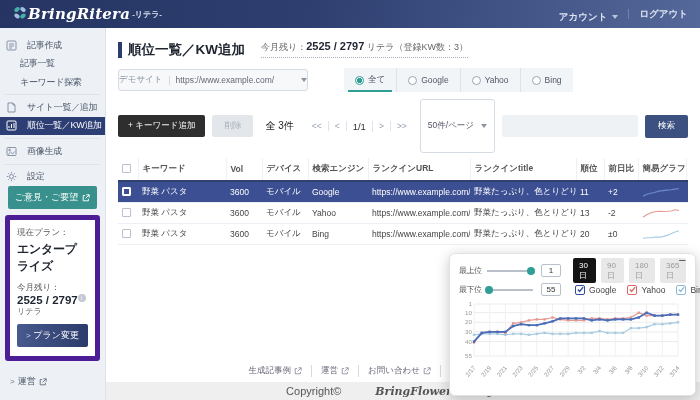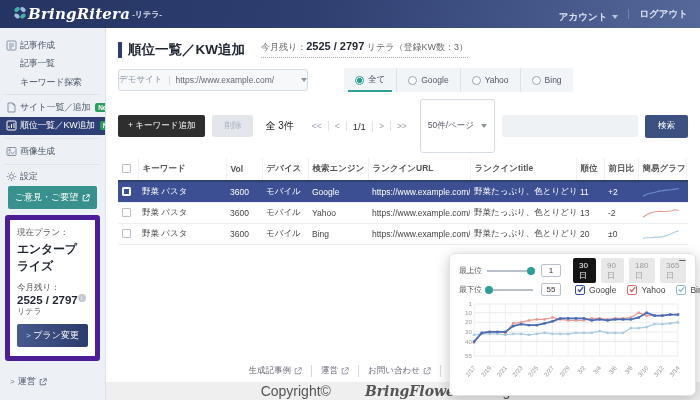--- a/index.html
+++ b/index.html
@@ -16,21 +16,21 @@
   .header-right .hsep { width:1px; height:10px; background:#7283ab; margin:0 10px; }
   .caret-down { width:0; height:0; border-left:3.5px solid transparent; border-right:3.5px solid transparent;
                 border-top:4px solid #b9c4dd; display:inline-block; margin-left:5px; }
 
   
   .layout { display:flex; height:372px; }
 
   
   .sidebar { width:106px; background:#edf1f6; border-right:1px solid #dce2eb; display:flex; flex-direction:column;
              padding-top:8px; font-size:9px; color:#4b5668; flex:none; }
-  .nav-item { display:flex; align-items:center; gap:3px; padding:6px 3px 6px 6px; white-space:nowrap; overflow:hidden; letter-spacing:-.3px; cursor:pointer; }
+  .nav-item { display:flex; align-items:center; gap:10px; padding:6px 3px 6px 6px; white-space:nowrap; overflow:hidden; letter-spacing:-.3px; cursor:pointer; }
   .nav-item.sub { padding-left:20px; }
   .nav-item.active { background:#2d3e74; color:#fff; }
   .nav-icon { width:11px; height:11px; color:#8893a8; flex:none; }
   .active .nav-icon { color:#fff; }
   .badge-new { background:#28a05c; color:#fff; font-size:6.5px; padding:1px 3px; border-radius:2px; font-weight:bold; margin-left:2px; }
   .nav-divider { border-top:1px solid #dfe4ec; margin:3px 5px; }
   .sidebar-bottom { margin-top:auto; display:flex; flex-direction:column; }
   .feedback-btn { margin:0 8px 6px; background:#38918c; color:#fff; text-align:center; padding:5px 2px; border-radius:2px;
                   font-size:9px; display:flex; align-items:center; justify-content:center; gap:4px; cursor:pointer; }
   .plan-card { margin:0 5px; background:#fff; border:5px solid #4c1d95; border-radius:3px; padding:7px 7px 9px; font-size:8.5px; color:#555; }
@@ -88,21 +88,21 @@
   .cell-check { width:9px; height:9px; border:1px solid #b9c0cc; background:#fff; display:inline-block; border-radius:1px; cursor:pointer; }
   tr.selected .cell-check { border-color:#fff; background:transparent; box-shadow:inset 0 0 0 1px #fff; }
   .kw .num { text-align:left; }
   .action-icons { display:flex; gap:7px; color:#b7bdc8; align-items:center; }
   tr.selected .action-icons { color:#ccd4ea; }
   .action-icons svg { cursor:pointer; }
 
   .footer-links { margin-top:auto; display:flex; justify-content:center; align-items:center; font-size:8.5px; color:#667; padding:5px 0; }
   .footer-link { padding:0 9px; border-right:1px solid #d6d9de; display:flex; gap:3px; align-items:center; cursor:pointer; white-space:nowrap; }
   .footer-link:last-child { border-right:none; }
-  .copyright { height:18px; background:#efefef; display:flex; align-items:center; justify-content:center; font-size:14px; color:#555; }
+  .copyright { height:18px; background:#efefef; display:flex; align-items:center; justify-content:center; font-size:11px; color:#555; }
   .copyright .brand2 { font-family:"DejaVu Serif",serif; font-style:italic; font-weight:bold; margin:0 13px;padding-left:21px; }
 
   
   .chart-panel { position:absolute; right:4px; bottom:4px; width:247px; height:143px; background:#fff; border:1px solid #e2e2e2;
                  border-radius:6px; box-shadow:0 3px 14px rgba(0,0,0,.22); padding:9px 9px 2px; z-index:20; }
   .panel-min { position:absolute; top:0px; right:9px; color:#555; font-size:13px; line-height:13px; cursor:pointer; }
   .pc-row { display:flex; align-items:center; height:15px; margin-bottom:4px; font-size:8px; color:#555; }
   .pc-label { width:26px; flex:none; letter-spacing:-.5px; }
   .slider { position:relative; width:46px; height:2px; background:#b9c0ca; flex:none; margin:0 8px 0 2px; }
   .slider .handle { position:absolute; top:-3px; width:8px; height:8px; border-radius:50%; background:#2f9e96; cursor:pointer; }

